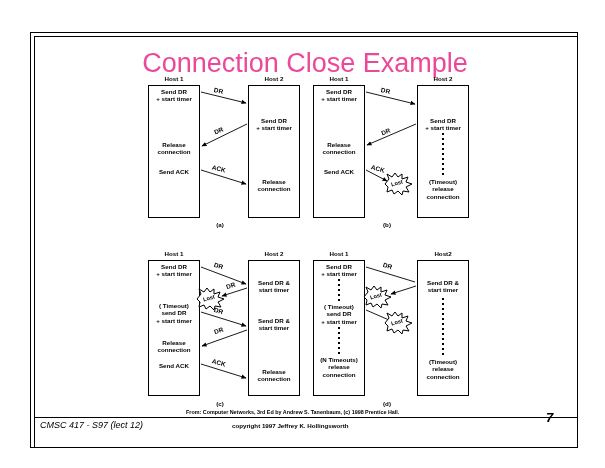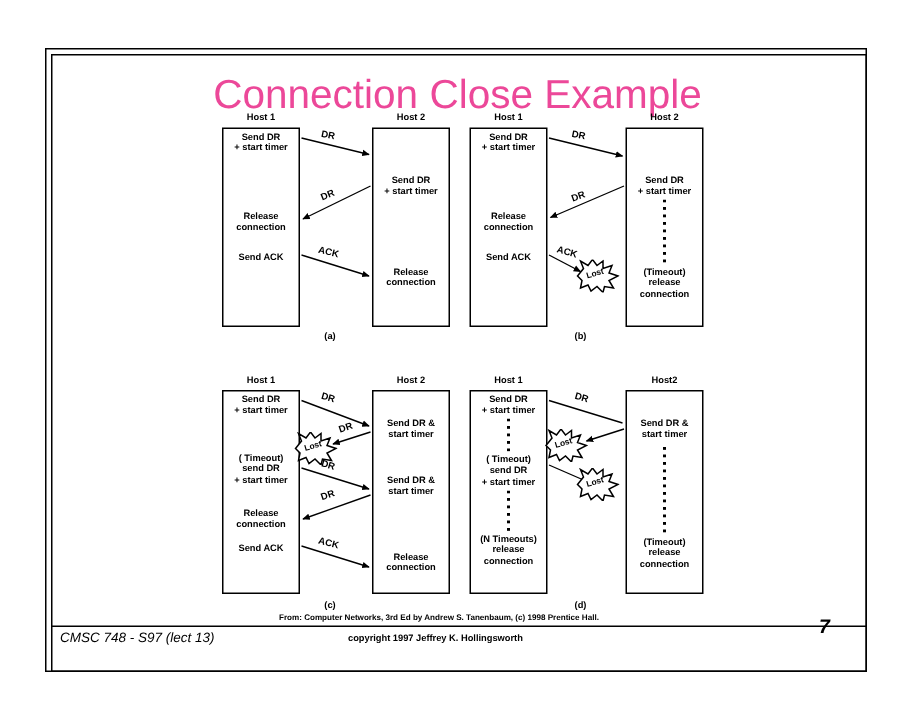--- a/index.html
+++ b/index.html
@@ -179,17 +179,17 @@
       </svg>
       <span class="lost" style="left:8px;top:7px;transform:rotate(-16deg);">Lost</span>
     </div>
 
     <div class="caption" style="left:52px;top:150px;width:60px;">(d)</div>
   </div>
 
   <div class="attrib" style="left:186px;top:409px;">From: Computer Networks, 3rd Ed by Andrew S. Tanenbaum, (c) 1998 Prentice Hall.</div>
 
   <div class="footerline"></div>
-  <div class="footL">CMSC 748 - S97  (lect 13)</div>
+  <div class="footL">CMSC 417 - S97  (lect 12)</div>
   <div class="footC">copyright 1997  Jeffrey K. Hollingsworth</div>
   <div class="footR">7</div>
 
 </div>
 
 </body></html>

